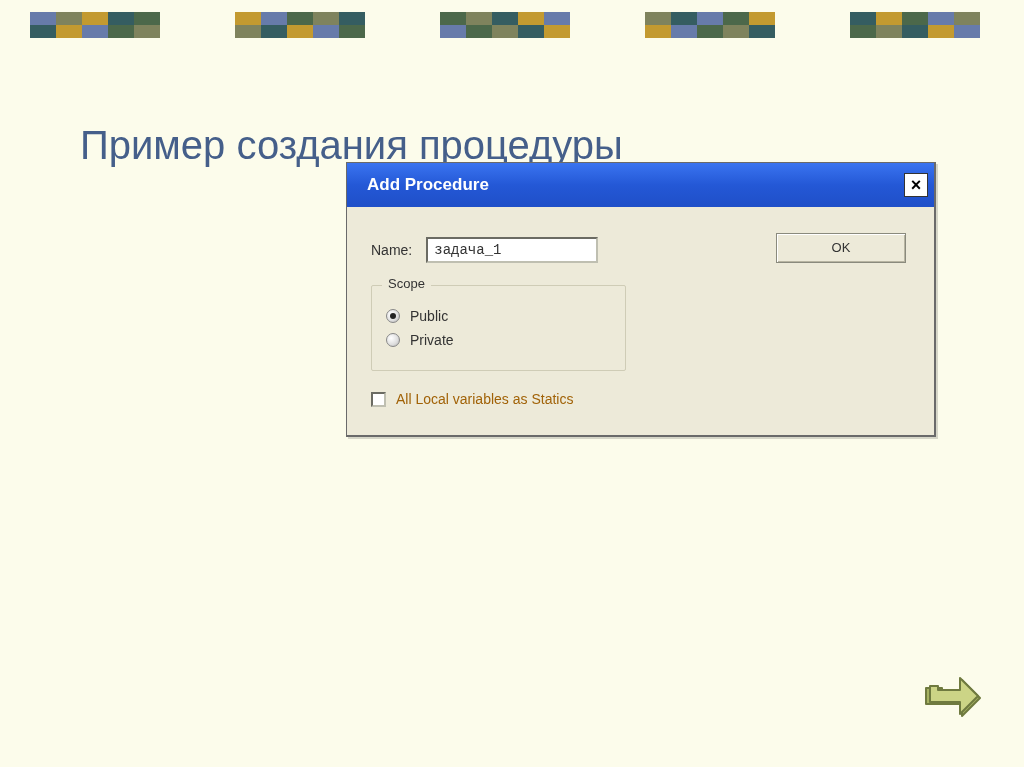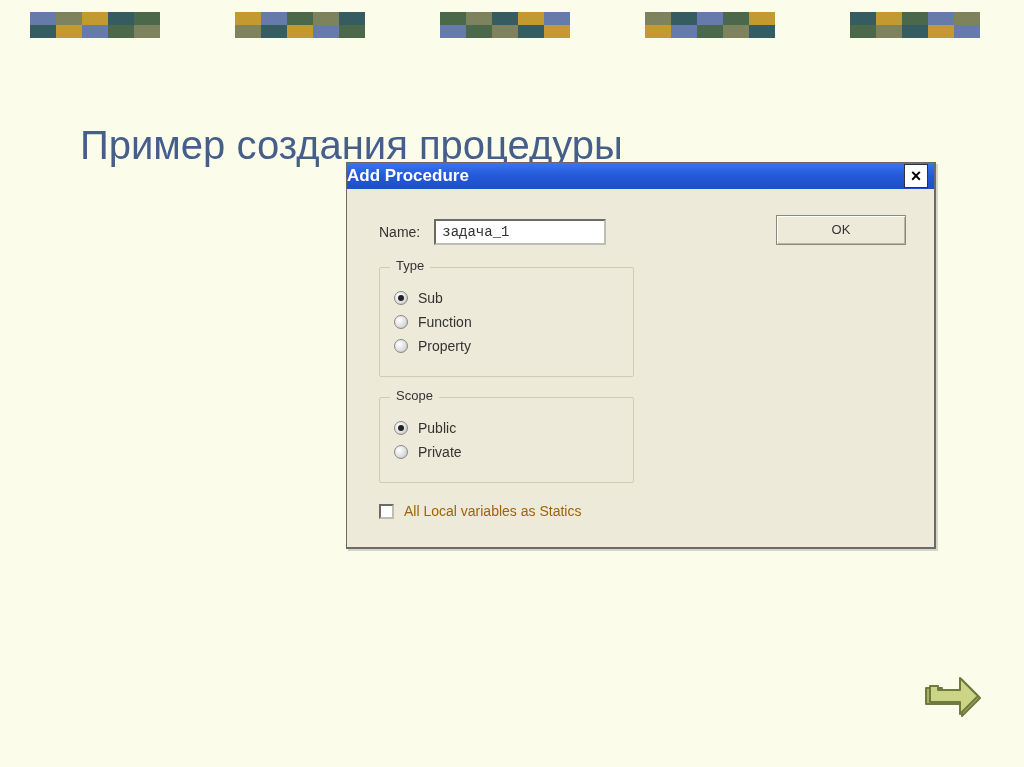--- a/index.html
+++ b/index.html
@@ -46,24 +46,24 @@
     top: 162px;
     width: 590px;
     background: #edead9;
     border: 1px solid #6a6a6a;
     border-right: 2px solid #6a6a6a;
     border-bottom: 2px solid #6a6a6a;
     box-shadow: 2px 2px 0 rgba(0,0,0,0.15);
   }
   .titlebar {
     background: linear-gradient(to bottom, #3a74f0 0%, #2458d6 50%, #1f4fc8 100%);
-    height: 26px;
-    display: flex;
-    align-items: center;
-    padding: 0 6px 0 0;
+    height: 44px;
+    display: flex;
+    align-items: center;
+    padding: 0 6px 0 20px;
     color: #fff;
     font-weight: bold;
     font-size: 17px;
     font-family: Tahoma, sans-serif;
   }
   .titlebar .title { flex: 1; }
   .close-btn {
     width: 24px;
     height: 24px;
     background: #fff;
@@ -72,21 +72,21 @@
     align-items: center;
     justify-content: center;
     font-family: Arial, sans-serif;
     font-size: 18px;
     font-weight: bold;
     color: #000;
     line-height: 1;
     cursor: pointer;
   }
   .dialog-body {
-    padding: 20px 28px 28px 32px;
+    padding: 20px 28px 28px 24px;
     display: flex;
     gap: 30px;
     align-items: flex-start;
   }
   .left-col { flex: 1; }
   .name-row {
     display: flex;
     align-items: center;
     gap: 14px;
     margin-bottom: 22px;
@@ -278,35 +278,20 @@
       <span>×</span>
     </div>
   </div>
   <div class="dialog-body">
     <div class="left-col">
       <div class="name-row">
         <span class="name-label">Name:</span>
         <input class="name-input" value="задача_1" style="">
       </div>
 
-      <div class="groupbox">
-        <span class="legend">Type</span>
-        <div class="radio-row">
-          <span class="radio checked"></span>
-          <span>Sub</span>
-        </div>
-        <div class="radio-row">
-          <span class="radio"></span>
-          <span>Function</span>
-        </div>
-        <div class="radio-row">
-          <span class="radio"></span>
-          <span>Property</span>
-        </div>
-      </div>
 
       <div class="groupbox">
         <span class="legend">Scope</span>
         <div class="radio-row">
           <span class="radio checked"></span>
           <span>Public</span>
         </div>
         <div class="radio-row">
           <span class="radio"></span>
           <span>Private</span>

